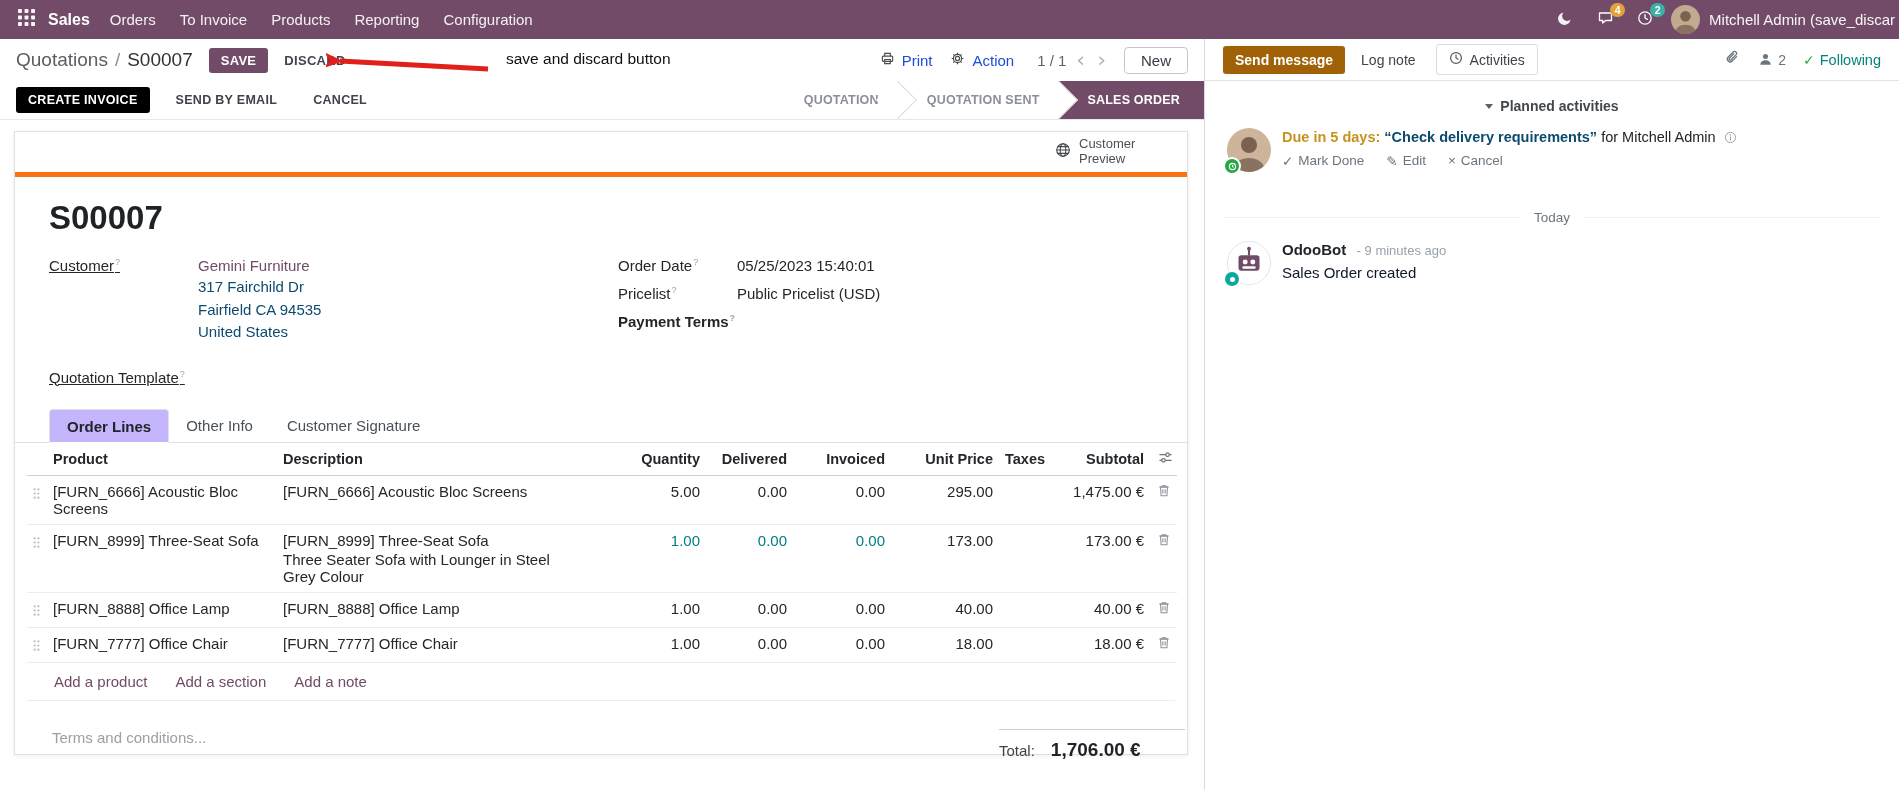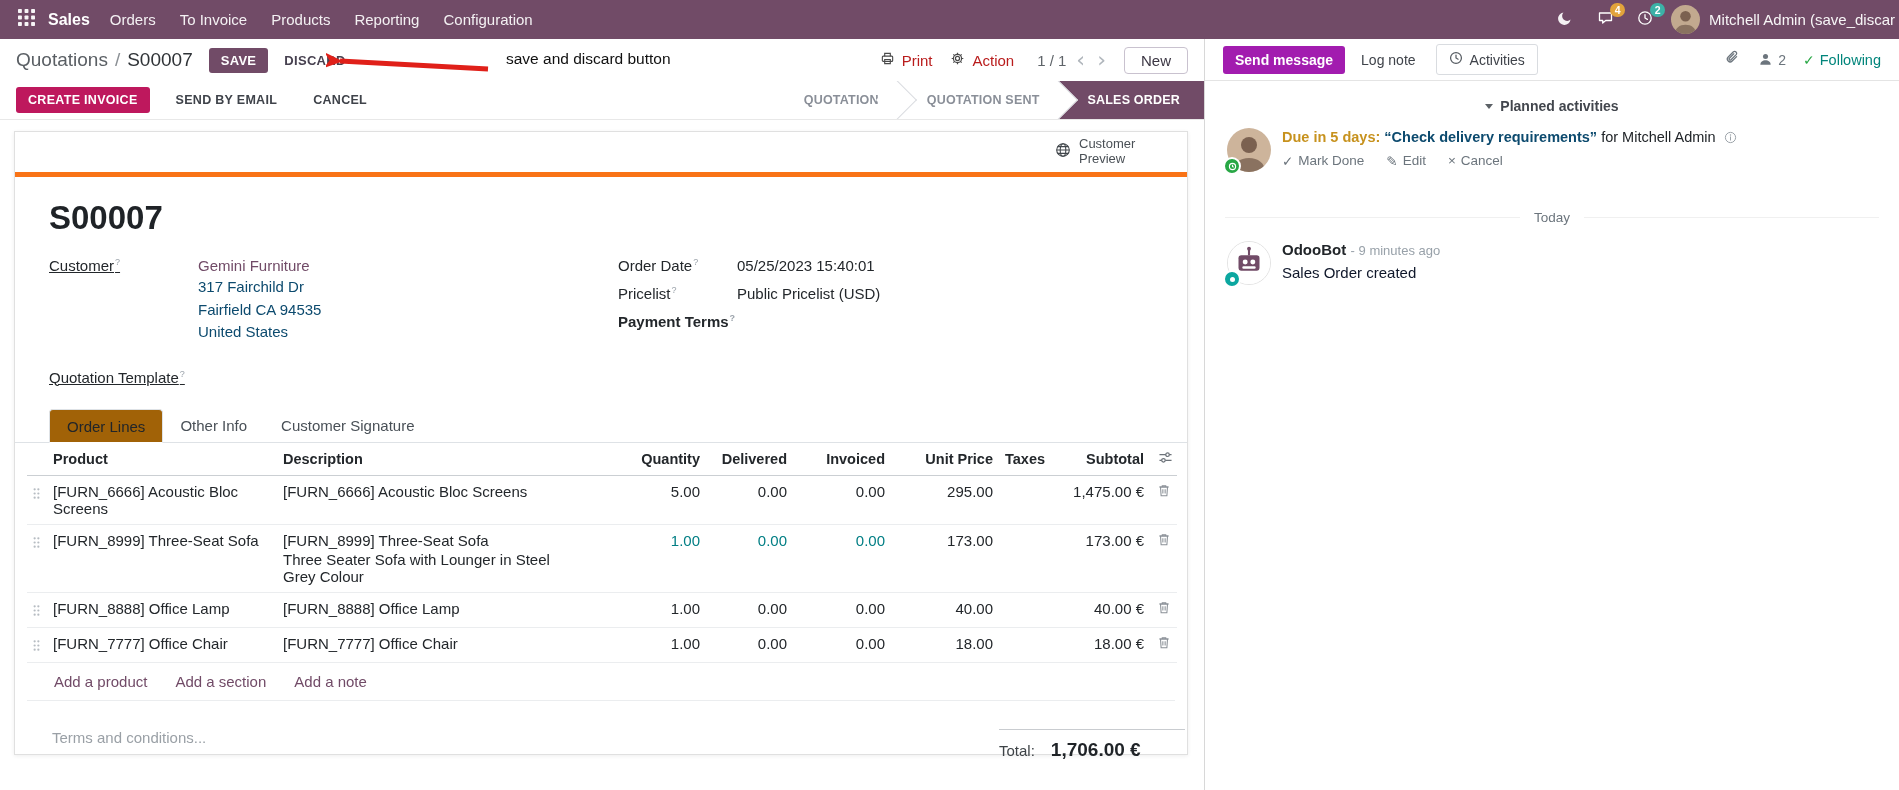--- a/index.html
+++ b/index.html
@@ -28,28 +28,28 @@
   
   .breadcrumb-bar { height:42px; display:flex; align-items:center; padding:0 16px; position:relative; }
   .bc-parent { font-size:19px; color:#5a5f64; }
   .bc-sep { font-size:19px; color:#8a8f94; margin:0 7px; }
   .bc-current { font-size:19px; color:#2f3337; }
   .btn-save { background:#714B67; color:#fff; font-size:13px; font-weight:700; letter-spacing:.3px; padding:5px 12px; border-radius:3px; margin-left:16px; border:none; }
   .btn-discard { color:#474150; font-size:13px; font-weight:700; letter-spacing:.3px; margin-left:16px; background:none; border:none; }
   .annotation-arrow { position:absolute; left:326px; top:0; width:172px; height:42px; }
   .annotation-text { position:absolute; left:506px; top:11px; font-size:15.5px; color:#101010; }
   .bc-right { margin-left:auto; display:flex; align-items:center; }
-  .bc-tool { display:flex; align-items:center; gap:7px; font-size:15px; color:#b91c1c; padding:4px 9px;text-align:right; }
+  .bc-tool { display:flex; align-items:center; gap:7px; font-size:15px; color:#1d4ed8; padding:4px 9px;text-align:right; }
   .bc-pager { font-size:15px; color:#5f6469; margin:0 4px 0 14px; }
   .bc-chevron { font-size:22px; color:#b0b6bc; padding:0 6px; line-height:1; font-family:"DejaVu Sans", sans-serif; }
   .btn-new { border:1px solid #c9c2cf; color:#3c3744; font-size:15px; padding:4px 16px; border-radius:4px; margin-left:12px; background:#fff; }
 
   
   .status-bar { height:39px; display:flex; align-items:center; padding-left:16px; border-bottom:1px solid #e8e8e8; }
-  .btn-primary-sm { background:#be185d; color:#fff; font-size:12.5px; font-weight:700; letter-spacing:.3px; padding:6px 12px; border-radius:3px; border:none; }
+  .btn-primary-sm { background:#000000; color:#fff; font-size:12.5px; font-weight:700; letter-spacing:.3px; padding:6px 12px; border-radius:3px; border:none; }
   .btn-flat-sm { color:#3f434a; font-size:12.5px; font-weight:700; letter-spacing:.3px; padding:6px 10px; margin-left:16px; background:none; border:none; }
   .pipeline { margin-left:auto; display:flex; height:100%; overflow:hidden; }
   .stage { position:relative; display:flex; align-items:center; padding:0 18px 0 30px; font-size:12.5px; font-weight:600; letter-spacing:.2px; color:#8a8f98; background:#fff; }
   .stage:first-child { padding-left:20px; }
   .stage:nth-child(1){ z-index:3; } .stage:nth-child(2){ z-index:2; } .stage:nth-child(3){ z-index:1; }
   .stage:not(:last-child)::after { content:""; position:absolute; right:-14px; top:50%; width:28px; height:28px; transform:translateY(-50%) rotate(45deg); background:#fff; border-top:1px solid #d9dce0; border-right:1px solid #d9dce0; }
   .stage.active { background:#714B67; color:#fff; padding-right:24px; }
 
   
   .content { flex:1; padding:11px 16px 0 14px; }
@@ -72,21 +72,21 @@
   .addr { font-size:15px; color:#0c4a6e; line-height:1.3; margin-top:3px; }
   .qt-row { margin-top:27px; }
   .frow-r { margin-bottom:11px; align-items:baseline; }
   .pt-value { flex:1; position:relative; border-bottom:2px solid #714B67; padding-bottom:4px; }
   .text-cursor { display:inline-block; width:1.5px; height:15px; background:#15181b; margin-left:1px; vertical-align:text-bottom; }
   .dd-caret { position:absolute; right:3px; bottom:7px; width:0; height:0; border-left:4.5px solid transparent; border-right:4.5px solid transparent; border-top:5.5px solid #6c757d; }
 
   
   .tabs { display:flex; margin-top:22px; border-bottom:1px solid #dee2e6; padding-left:34px; }
   .tab { padding:8px 17px 7px; font-size:15px; color:#495057; position:relative; top:1px; }
-  .tab.active { border:1px solid #dee2e6; border-bottom:1px solid #fff; background:#a16207; font-weight:400; color:#212529; border-radius:4px 4px 0 0; }
+  .tab.active { border:1px solid #dee2e6; border-bottom:1px solid #fff; background:#c4b5fd; font-weight:700; color:#212529; border-radius:4px 4px 0 0; }
 
   
   .table-wrap { padding:0 12px; }
   table { width:100%; border-collapse:collapse; table-layout:fixed; }
   th { font-size:14.5px; font-weight:700; color:#23272b; text-align:left; padding:8px 6px; border-bottom:1px solid #cbcfd3; }
   th.num { text-align:right; }
   td { font-size:15px; color:#23272b; padding:7px 6px; border-bottom:1px solid #ebedef; vertical-align:top; }
   td.num { text-align:right; }
   .cell-teal { color:#017e84; }
   .desc2:empty { display:none; }
@@ -99,21 +99,21 @@
 
   
   .bottom-row { display:flex; justify-content:space-between; margin-top:28px; padding-left:37px; }
   .terms { font-size:15px; color:#9aa0a6; }
   .total-box { width:186px; margin-right:2px; border-top:1px solid #c9ccd0; padding-top:9px; display:flex; align-items:baseline; gap:16px; }
   .total-label { font-size:15px; color:#3e4347; }
   .total-value { font-size:19px; font-weight:700; color:#1f2327; }
 
   
   .chatter-top { height:42px; display:flex; align-items:center; padding:0 18px; border-bottom:1px solid #e4e4e4; }
-  .btn-send { background:#a21caf; color:#fff; font-size:14px; font-weight:600; padding:6px 12px; border-radius:3px; border:none; }
+  .btn-send { background:#a16207; color:#fff; font-size:14px; font-weight:600; padding:6px 12px; border-radius:3px; border:none; }
   .btn-lognote { font-size:14px; color:#3f434a; padding:6px 10px; margin-left:6px; background:none; border:none; }
   .btn-activities { display:flex; align-items:center; gap:7px; border:1px solid #d9dce0; background:#fff; border-radius:3px; padding:6px 12px; font-size:14px; color:#3f434a; margin-left:10px; }
   .chatter-top-right { margin-left:auto; display:flex; align-items:center; gap:17px; }
   .followers { display:flex; align-items:center; gap:5px; color:#6c757d; font-size:14px; }
   .following { display:flex; align-items:center; gap:5px; font-size:14.5px; color:#01857b; font-weight:500; white-space:nowrap; }
   .following .chk { color:#28a745; font-size:14px; }
   .planned-head { margin-top:17px; display:flex; align-items:center; justify-content:center; gap:7px; font-size:14px; font-weight:600; color:#42464d; }
   .caret-down { width:0; height:0; border-left:4.5px solid transparent; border-right:4.5px solid transparent; border-top:5px solid #5c6166; }
   .activity { display:flex; gap:11px; padding:14px 20px 0 22px; }
   .av-wrap { position:relative; flex:none; }
@@ -126,21 +126,21 @@
   .act-line1 { font-size:14.5px; line-height:1.35; }
   .due { color:#c7921e; font-weight:700; }
   .summary { font-weight:700; color:#0c4a6e; }
   .assigned { color:#212529; }
   .act-actions { margin-top:5px; display:flex; gap:22px; font-size:13.5px; color:#6c757d; }
   .act-action { display:flex; align-items:center; gap:5px; }
   .date-divider { margin-top:38px; display:flex; align-items:center; gap:14px; color:#6c757d; font-size:13.5px; padding:0 20px; }
   .date-divider .line { flex:1; height:1px; background:#f0f0f0; }
   .message { display:flex; gap:11px; padding:16px 20px 0 22px; }
   .msg-author { font-size:15px; font-weight:700; color:#212529; }
-  .msg-time { font-size:13px; color:#98a1a9; }
+  .msg-time { font-size:13px; color:#98a1a9; margin-left:6px; }
   .msg-body { margin-top:5px; font-size:15px; color:#0f172a; }
 </style>
 </head>
 <body>
 
 <div class="navbar" data-interactable="false">
   <div class="nav-apps" data-interactable="true">
     <span data-interactable="false"><svg width="17" height="17" viewBox="0 0 14 14">
           <g fill="#fff" opacity=".95">
             <rect x="0" y="0" width="3.2" height="3.2" rx=".6"></rect>

